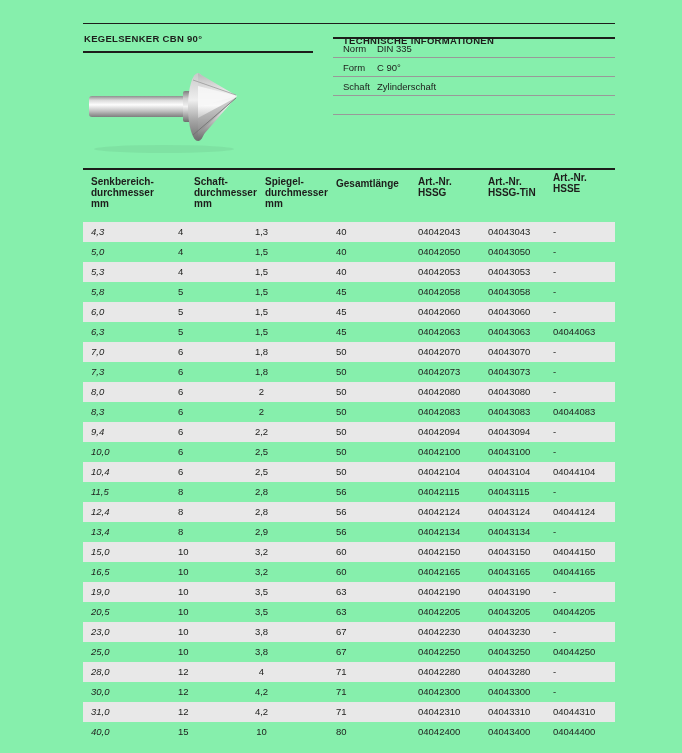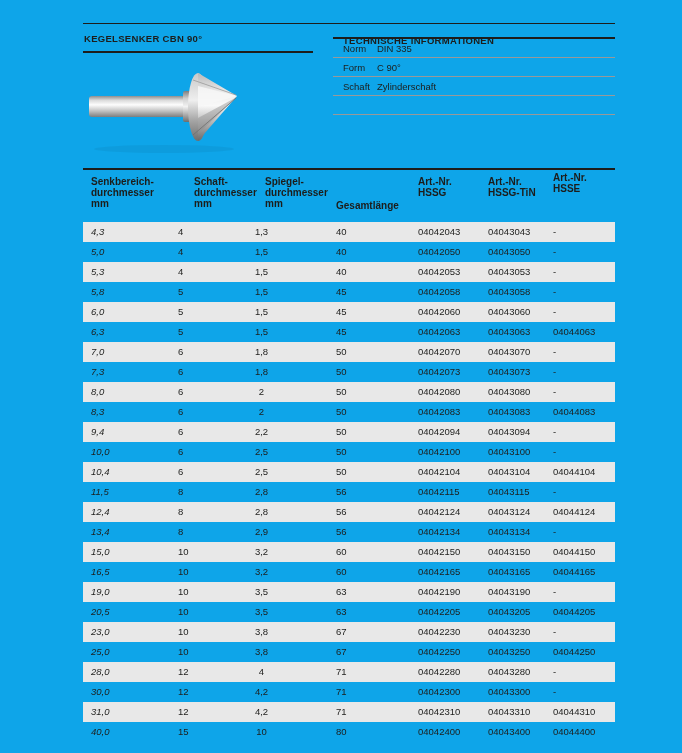--- a/index.html
+++ b/index.html
@@ -1,17 +1,17 @@
 <!DOCTYPE html>
 <html><head>
 <meta charset="utf-8">
 <style>
   html,body{margin:0;padding:0;background:#ffffff;}
   .page{
-    position:relative;width:682px;height:753px;background:#0ea5e9;
+    position:relative;width:682px;height:753px;background:#86efac;
     font-family:"Liberation Sans",sans-serif;color:#1d1d1b;overflow:hidden;
   }
   
   .top-rule{position:absolute;left:83px;top:23px;width:532px;height:1px;background:#1d1d1b;}
   .left-title-rule{position:absolute;left:83px;top:51px;width:230px;height:2px;background:#1d1d1b;}
 
   
   .product-title{
     position:absolute;left:84px;top:33px;font-size:9.5px;font-weight:bold;letter-spacing:.3px;
   }
@@ -30,21 +30,21 @@
   .ti-row.empty{height:18px;}
 
   
   .dim-table{position:absolute;left:83px;top:168px;width:532px;border-top:2px solid #1d1d1b;}
   .thead{position:relative;height:52px;}
   .hcell{
     position:absolute;top:6px;font-size:10px;font-weight:bold;
     line-height:11px;white-space:pre-line;
   }
   .h1{left:8px;}  .h2{left:111px;} .h3{left:182px;}
-  .h4{left:253px;top:30px;} .h5{left:335px;} .h6{left:405px;} .h7{left:470px;top:2px;}
+  .h4{left:253px;top:8px;} .h5{left:335px;} .h6{left:405px;} .h7{left:470px;top:2px;}
 
   .trow{position:relative;height:20px;font-size:9.5px;}
   .trow.stripe{background:#e8e8e8;}
   .cell{position:absolute;top:0;line-height:20px;}
   .c1{left:8px;font-style:italic;}  .c2{left:95px;}
   .c3{left:157px;width:43px;text-align:center;}
   .c4{left:253px;} .c5{left:335px;} .c6{left:405px;} .c7{left:470px;}
 </style>
 </head>
 <body>

